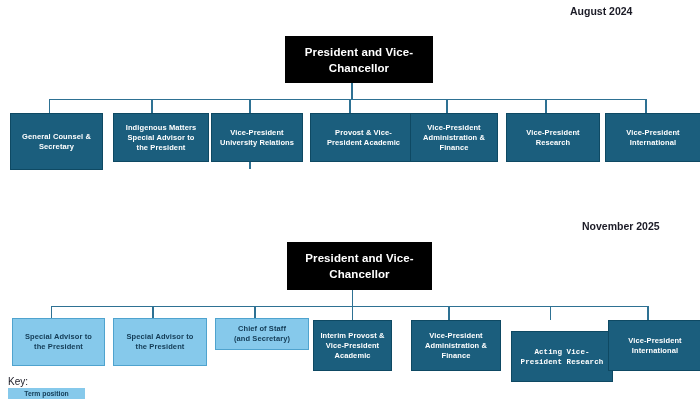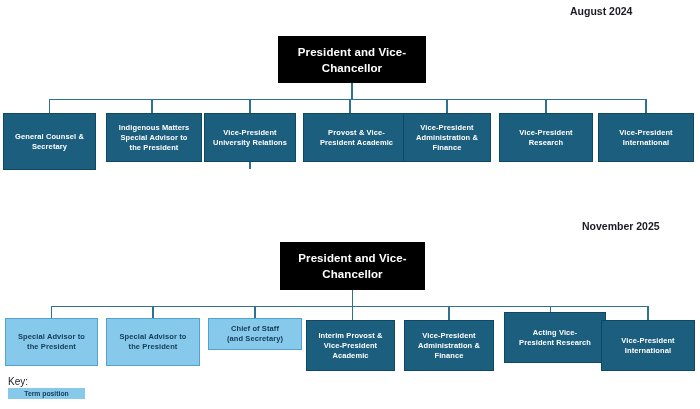--- a/index.html
+++ b/index.html
@@ -9,21 +9,21 @@
   }
   .canvas{position:absolute;left:0;top:0;width:700px;height:409px;}
   .chart-title{
     position:absolute;font-size:10.5px;font-weight:700;color:#1b1b26;white-space:nowrap;
   }
   #title-2024{left:570px;top:5px;}
   #title-2025{left:582px;top:220px;}
   .org-box{
     position:absolute;display:flex;align-items:center;justify-content:center;
     text-align:center;white-space:pre-line;box-sizing:border-box;
-    font-weight:700;letter-spacing:0.1px;
+    font-weight:700;letter-spacing:0.1px;margin-left:7px;
   }
   .org-box.root{
     background:#000000;color:#ffffff;font-size:11.5px;line-height:16px;border:1px solid #000000;
   }
   .org-box.dark{
     background:#1b5e7d;color:#ffffff;border:1px solid #0e4963;
     font-size:7.5px;line-height:10px;
   }
   .org-box.light{
     background:#86c9eb;color:#123a54;border:1px solid #4fa3ce;
@@ -84,29 +84,29 @@
       <div class="conn" style="left: 50.75px; top: 306px; width: 1.5px; height: 12px;"></div>
       <div class="org-box light" style="left: 5px; top: 318px; width: 93px; height: 48px;">Special Advisor to
 the President</div>
       <div class="conn" style="left: 152.25px; top: 306px; width: 1.5px; height: 12px;"></div>
       <div class="org-box light" style="left: 106px; top: 318px; width: 94px; height: 48px;">Special Advisor to
 the President</div>
       <div class="conn" style="left: 254.25px; top: 306px; width: 1.5px; height: 12px;"></div>
       <div class="org-box light" style="left: 208px; top: 318px; width: 94px; height: 32px;">Chief of Staff
 (and Secretary)</div>
       <div class="conn" style="left: 351.75px; top: 306px; width: 1.5px; height: 14px;"></div>
-      <div class="org-box dark" style="left: 306px; top: 320px; width: 89px; height: 51px;">Interim Provost &amp;
+      <div class="org-box dark" style="left: 306px; top: 320px; width: 79px; height: 51px;">Interim Provost &amp;
 Vice-President
 Academic</div>
       <div class="conn" style="left: 448.25px; top: 306px; width: 1.5px; height: 14px;"></div>
       <div class="org-box dark" style="left: 404px; top: 320px; width: 90px; height: 51px;">Vice-President
 Administration &amp;
 Finance</div>
       <div class="conn" style="left: 549.75px; top: 306px; width: 1.5px; height: 14px;"></div>
-      <div class="org-box dark" style="left: 504px; top: 312px; width: 102px; height: 51px;">Acting Vice-
+      <div class="org-box dark" style="left: 504px; top: 331px; width: 102px; height: 51px; font-family: Liberation Mono, monospace;">Acting Vice-
 President Research</div>
       <div class="conn" style="left: 647.25px; top: 306px; width: 1.5px; height: 14px;"></div>
       <div class="org-box dark" style="left: 601px; top: 320px; width: 94px; height: 51px;">Vice-President
 International</div>
     </div>
 
   <div class="key-label">Key:</div>
   <div class="key-swatch">Term position</div>
 </div>
 

